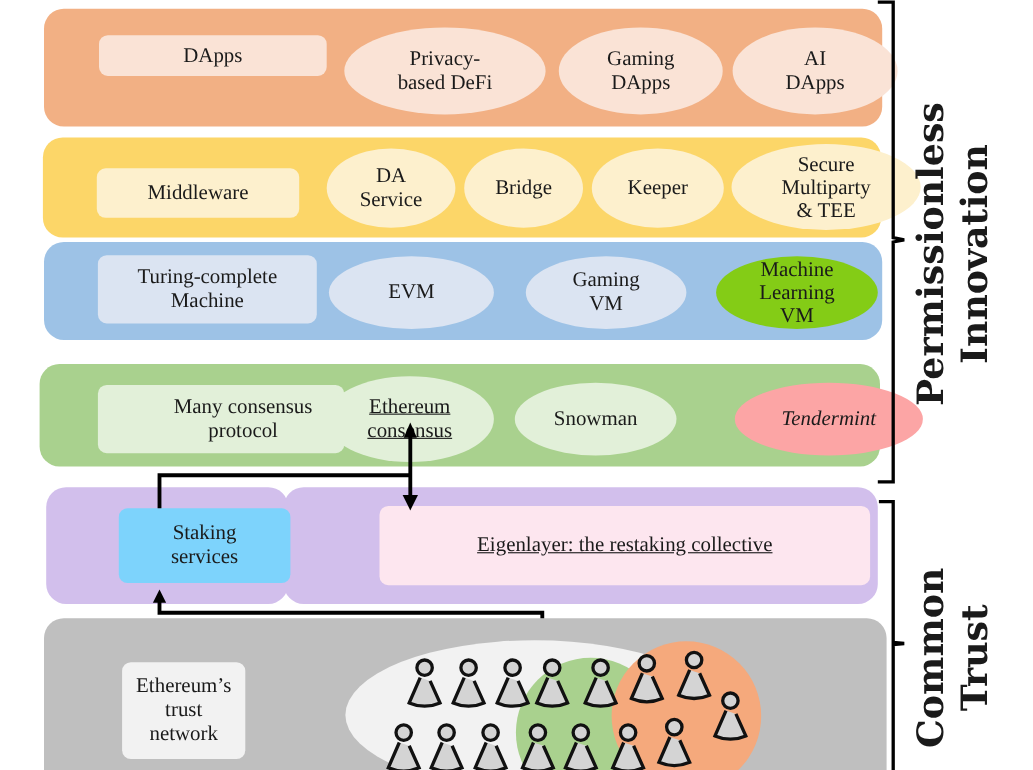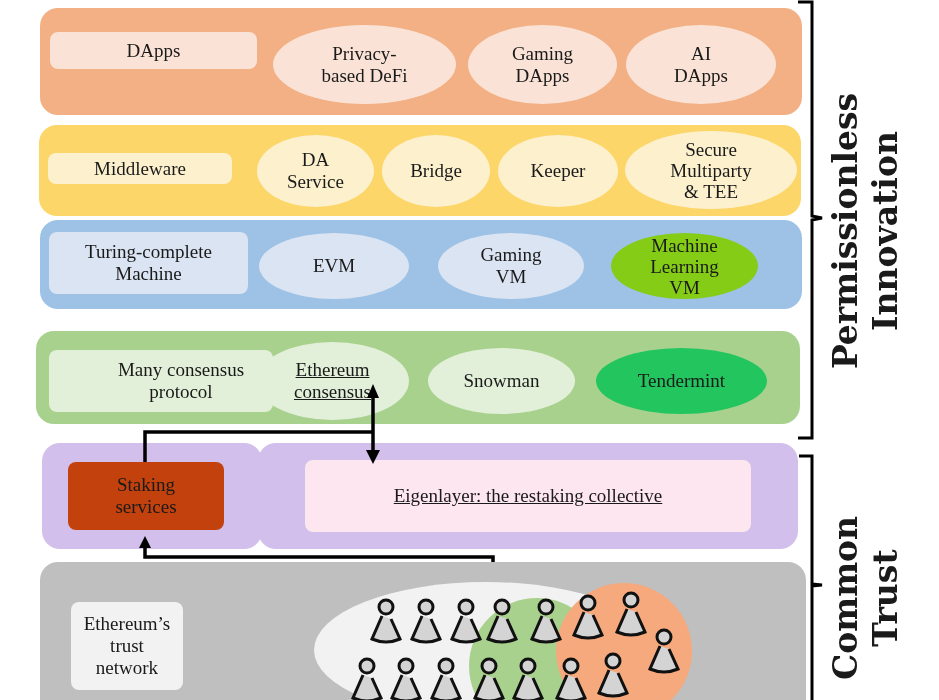--- a/index.html
+++ b/index.html
@@ -3,40 +3,40 @@
 <meta charset="utf-8">
 <style>
   html, body { margin: 0; padding: 0; background: #ffffff; }
   body { width: 939px; height: 700px; position: relative; overflow: hidden;
          font-family: "DejaVu Serif", "Liberation Serif", serif; color: #1a1a1a; }
   .layer { position: absolute; border-radius: 18px; }
   .box { position: absolute; border-radius: 8px; display: flex; align-items: center;
          justify-content: center; text-align: center; font-size: 17px; line-height: 22px; }
   .ell { position: absolute; border-radius: 50%; display: flex; align-items: center;
          justify-content: center; text-align: center; font-size: 17px; line-height: 22px; }
-  .t { white-space: pre-line; font-family: "Liberation Serif", "DejaVu Serif", serif; font-size: 19px; }
+  .t { white-space: pre-line; font-family: "Liberation Serif", "DejaVu Serif", serif; font-size: 19px; margin-left: 40px; }
   .side { position: absolute; font-family: "DejaVu Serif", serif; font-weight: bold;
           font-size: 33px; line-height: 40px; text-align: center; white-space: pre-line;
           transform: rotate(-90deg); transform-origin: center center; }
   svg { position: absolute; left: 0; top: 0; overflow: visible; }
 </style>
 </head>
 <body>
 
 <div class="layer" style="left:40px;top:8px;width:762px;height:107px;background:#f2b084;"></div>
 <div class="box t" style="left:50px;top:32px;width:207px;height:37px;background:#fae3d6;">DApps</div>
 <div class="ell t" style="left:273px;top:25px;width:183px;height:79px;background:#fae3d6;">Privacy-
 based DeFi</div>
 <div class="ell t" style="left:468px;top:25px;width:149px;height:79px;background:#fae3d6;">Gaming
 DApps</div>
 <div class="ell t" style="left:626px;top:25px;width:150px;height:79px;background:#fae3d6;">AI
 DApps</div>
 
 <div class="layer" style="left:39px;top:125px;width:762px;height:91px;background:#fcd668;"></div>
-<div class="box t" style="left:48px;top:153px;width:184px;height:31px;background:#fdf0cd;">Middleware</div>
+<div class="box t" style="left:48px;top:153px;width:184px;height:45px;background:#fdf0cd;">Middleware</div>
 <div class="ell t" style="left:257px;top:135px;width:117px;height:72px;background:#fdf0cd;">DA
 Service</div>
 <div class="ell t" style="left:382px;top:135px;width:108px;height:72px;background:#fdf0cd;">Bridge</div>
 <div class="ell t" style="left:498px;top:135px;width:120px;height:72px;background:#fdf0cd;">Keeper</div>
 <div class="ell t" style="left:625px;top:131px;width:172px;height:78px;background:#fdf0cd;line-height:21px;">Secure
 Multiparty
 &amp; TEE</div>
 
 <div class="layer" style="left:40px;top:220px;width:762px;height:89px;background:#9dc2e6;"></div>
 <div class="box t" style="left:49px;top:232px;width:199px;height:62px;background:#dbe4f2;">Turing-complete
@@ -47,25 +47,25 @@
 <div class="ell t" style="left:611px;top:233px;width:147px;height:66px;background:#84cc16;line-height:21px;text-align:center;">Machine
 Learning
 VM</div>
 
 <div class="layer" style="left:36px;top:331px;width:764px;height:93px;background:#a9d18e;"></div>
 <div class="box t" style="left:49px;top:350px;width:184px;height:62px;background:#e2f0d9;padding-left:40px;">Many consensus
 protocol</div>
 <div class="ell t" style="left:256px;top:342px;width:153px;height:78px;background:#e2f0d9;text-decoration:underline;">Ethereum
 consensus</div>
 <div class="ell t" style="left:428px;top:348px;width:147px;height:66px;background:#e2f0d9;">Snowman</div>
-<div class="ell t" style="left:596px;top:348px;width:171px;height:66px;background:#22c55e;">Tendermint</div>
+<div class="ell t" style="left:628px;top:348px;width:171px;height:66px;background:#fca5a5;font-style:italic;">Tendermint</div>
 
 <div class="layer" style="left:42px;top:443px;width:220px;height:106px;background:#d2bfec;"></div>
 <div class="layer" style="left:258px;top:443px;width:540px;height:106px;background:#d2bfec;"></div>
-<div class="box t" style="left:68px;top:462px;width:156px;height:68px;background:#c2410c;">Staking
+<div class="box t" style="left:68px;top:462px;width:156px;height:68px;background:#7dd3fc;">Staking
 services</div>
 <div class="box t" style="left:305px;top:460px;width:446px;height:72px;background:#fde6ef;text-decoration:underline;">Eigenlayer: the restaking collective</div>
 
 <div class="layer" style="left:40px;top:562px;width:766px;height:160px;background:#bfbfbf;"></div>
 <div class="box t" style="left:71px;top:602px;width:112px;height:88px;background:#f2f2f2;line-height:22px;">Ethereum’s
 trust
 network</div>
 
 <svg width="939" height="700" viewBox="0 0 939 700">
 

